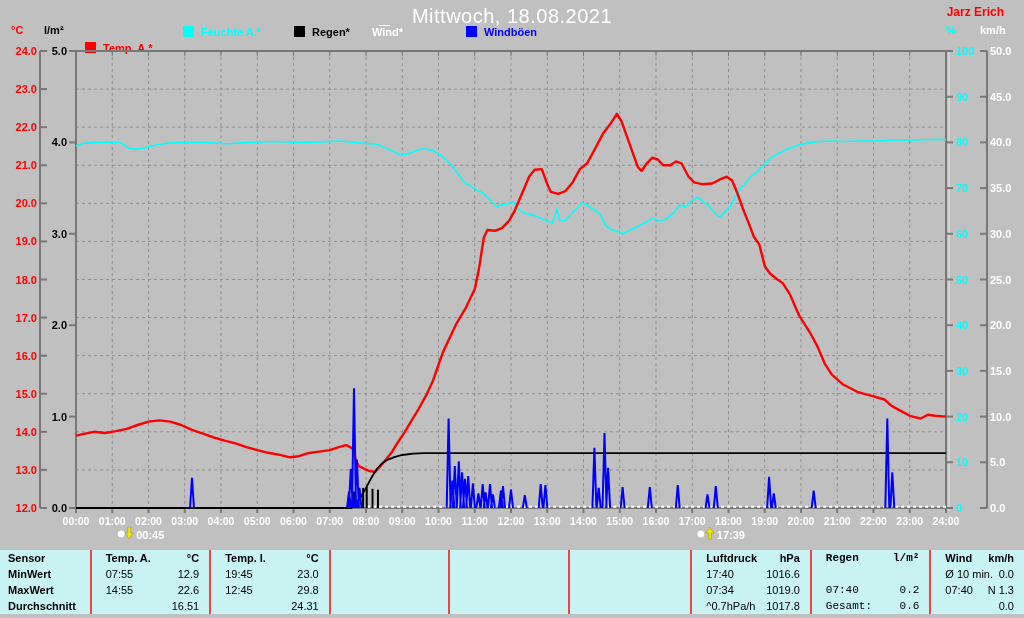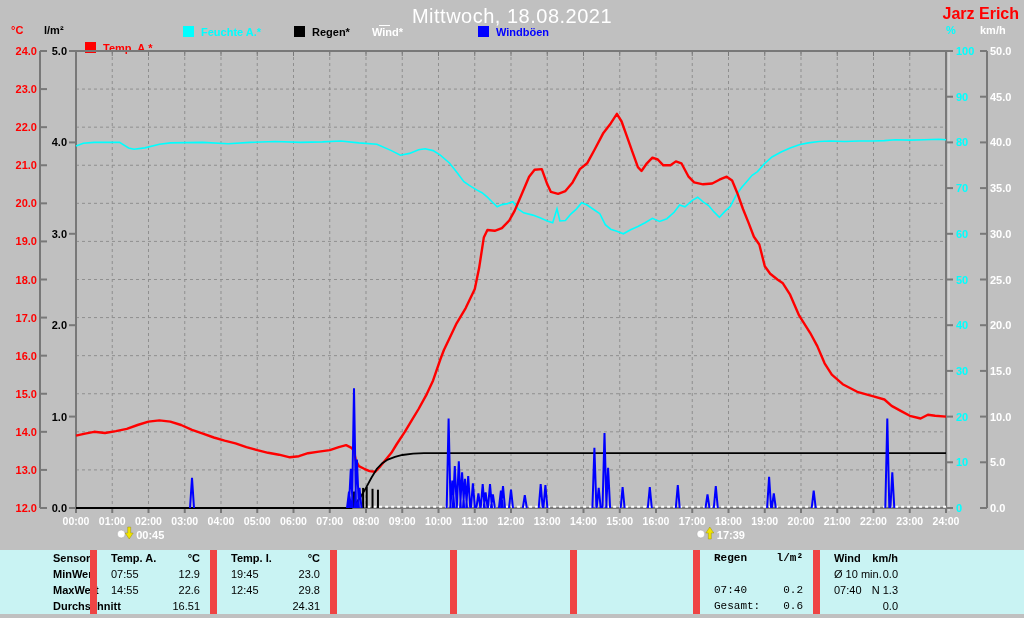--- a/index.html
+++ b/index.html
@@ -1,31 +1,31 @@
 <!DOCTYPE html>
 <html><head>
 <meta charset="utf-8">
 <style>
   html,body{margin:0;padding:0}
   body{width:1024px;height:618px;background:#c0c0c0;position:relative;overflow:hidden;
        font-family:"Liberation Sans","DejaVu Sans",sans-serif;}
   .abs{position:absolute;white-space:nowrap}
   #page-title{top:5px;left:0;width:1024px;text-align:center;color:#ffffff;font-size:20px;letter-spacing:.5px}
-  #watermark{top:5px;right:5px;color:#ff0000;font-size:16px;font-weight:bold}
+  #watermark{top:5px;right:20px;color:#ff0000;font-size:12px;font-weight:bold}
   .unit{top:24px;font-size:11px;font-weight:bold}
   #unit-temp{left:11px;color:#ff0000}
   #unit-rain{left:44px;color:#000000}
   #unit-hum{left:946px;color:#00ffff}
   #unit-wind{left:980px;color:#ffffff}
   #legend .leg-item{position:absolute;top:25px;height:13px;font-size:11px;font-weight:bold;display:flex;align-items:center}
   #legend .sw{width:11px;height:11px;display:inline-block;margin-right:7px}
   #chart-svg{position:absolute;left:0;top:0}
   #summary-table{position:absolute;left:0;top:550px;width:1024px;height:64px;background:#c9f3f3;display:flex;font-size:11px;color:#000}
   .tcol{box-sizing:border-box;height:64px}
-  .tcol + .tcol{border-left:7px solid #ef4444}
+  .tcol + .tcol{border-left:2px solid #ef4444}
   .trow{height:16px;line-height:16px;display:flex;justify-content:space-between}
   .trow .lv{padding-left:14px}
   .trow .rv{padding-right:10px;text-align:right}
   .trow.hd{font-weight:bold}
   .rowlabels .trow{font-weight:bold}
   .rowlabels .lv{padding-left:8px}
 </style>
 </head>
 <body>
 
@@ -48,21 +48,21 @@
         <span style="color: rgb(0, 255, 255);">Feuchte A.*</span>
       </div>
       <div class="leg-item" style="left: 294px;">
         <span class="sw" style="background: rgb(0, 0, 0);"></span>
         <span style="color: rgb(0, 0, 0);">Regen*</span>
       </div>
       <div class="leg-item" style="left: 372px; flex-direction: column;">
         <span class="sw" style="background: rgb(255, 255, 255);"></span>
         <span style="color: rgb(255, 255, 255);">Wind*</span>
       </div>
-      <div class="leg-item" style="left: 466px; margin-left: 12px;">
+      <div class="leg-item" style="left: 466px;">
         <span class="sw" style="background: rgb(0, 0, 255);"></span>
         <span style="color: rgb(0, 0, 255);">Windböen</span>
       </div>
     </div>
 
   <svg id="chart-svg" width="1024" height="546">
       <line x1="112.25" y1="51" x2="112.25" y2="508" stroke="#8f8f8f" stroke-width="1" stroke-dasharray="3 3"></line>
       <line x1="148.5" y1="51" x2="148.5" y2="508" stroke="#8f8f8f" stroke-width="1" stroke-dasharray="3 3"></line>
       <line x1="184.75" y1="51" x2="184.75" y2="508" stroke="#8f8f8f" stroke-width="1" stroke-dasharray="3 3"></line>
       <line x1="221" y1="51" x2="221" y2="508" stroke="#8f8f8f" stroke-width="1" stroke-dasharray="3 3"></line>
@@ -273,21 +273,21 @@
         <text x="136.1875" y="539" fill="#ffffff" font-size="11" font-weight="bold">00:45</text>
       </g>
       <g>
         <circle cx="700.8124999999999" cy="534" r="4" fill="#ffffff" stroke="#9a9a9a" stroke-width="0.5"></circle>
         <polygon points="708.3124999999999,539 711.3124999999999,539 711.3124999999999,533 713.8124999999999,533 709.8124999999999,527 705.8124999999999,533 708.3124999999999,533" fill="#f0e400" stroke="#8a8000" stroke-width="0.4"></polygon>
         <text x="716.8124999999999" y="539" fill="#ffffff" font-size="11" font-weight="bold">17:39</text>
       </g>
     </svg>
 
   <div id="summary-table">
-      <div class="tcol rowlabels" style="width: 90px; padding-left: 45px;">
+      <div class="tcol rowlabels" style="width: 90px;">
         <div class="trow">
           <div class="lv">Sensor</div>
         </div>
         <div class="trow">
           <div class="lv">MinWert</div>
         </div>
         <div class="trow">
           <div class="lv">MaxWert</div>
         </div>
         <div class="trow">
@@ -377,20 +377,38 @@
         </div>
         <div class="trow">
           <div class="lv"></div>
           <div class="rv"></div>
         </div>
         <div class="trow">
           <div class="lv"></div>
           <div class="rv"></div>
         </div>
       </div>
+      <div class="tcol" style="width: 120px;">
+        <div class="trow hd">
+          <div class="lv">Luftdruck</div>
+          <div class="rv">hPa</div>
+        </div>
+        <div class="trow">
+          <div class="lv">17:40</div>
+          <div class="rv">1016.6</div>
+        </div>
+        <div class="trow">
+          <div class="lv">07:34</div>
+          <div class="rv">1019.0</div>
+        </div>
+        <div class="trow">
+          <div class="lv">^0.7hPa/h</div>
+          <div class="rv">1017.8</div>
+        </div>
+      </div>
       <div class="tcol" style="width: 120px; font-family: Liberation Mono, monospace;">
         <div class="trow hd">
           <div class="lv">Regen</div>
           <div class="rv">l/m²</div>
         </div>
         <div class="trow">
           <div class="lv"></div>
           <div class="rv"></div>
         </div>
         <div class="trow">

